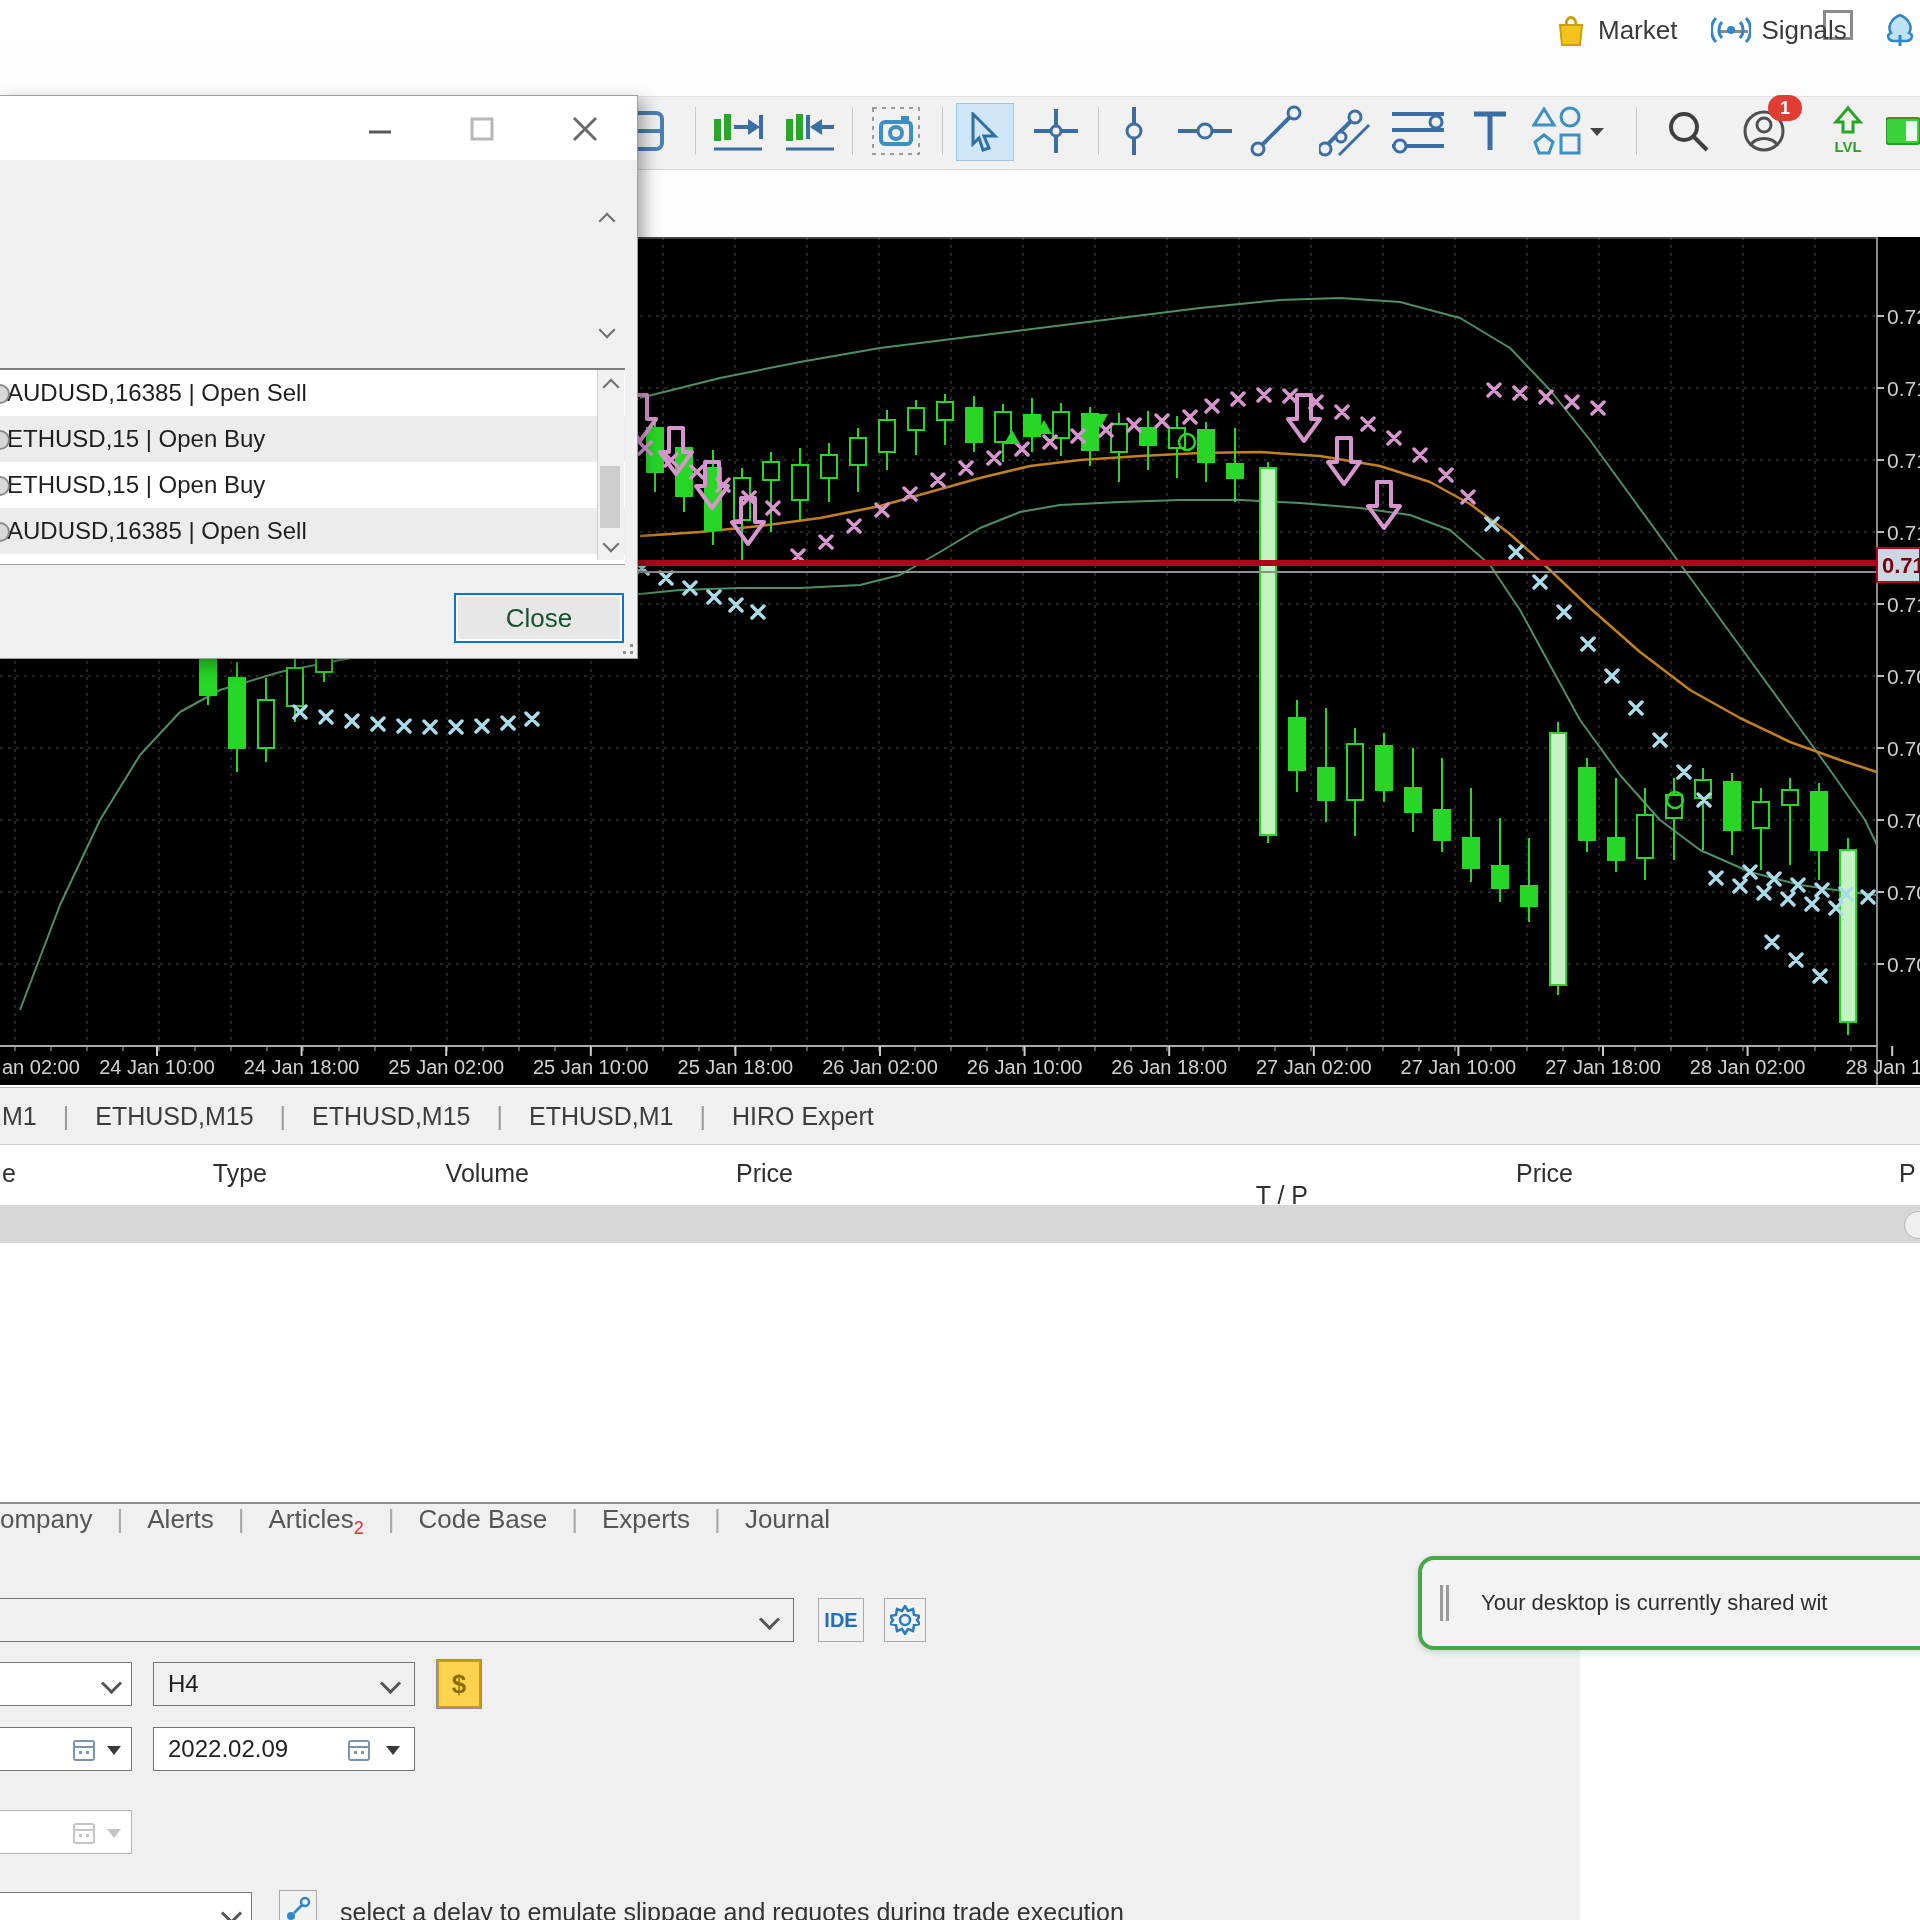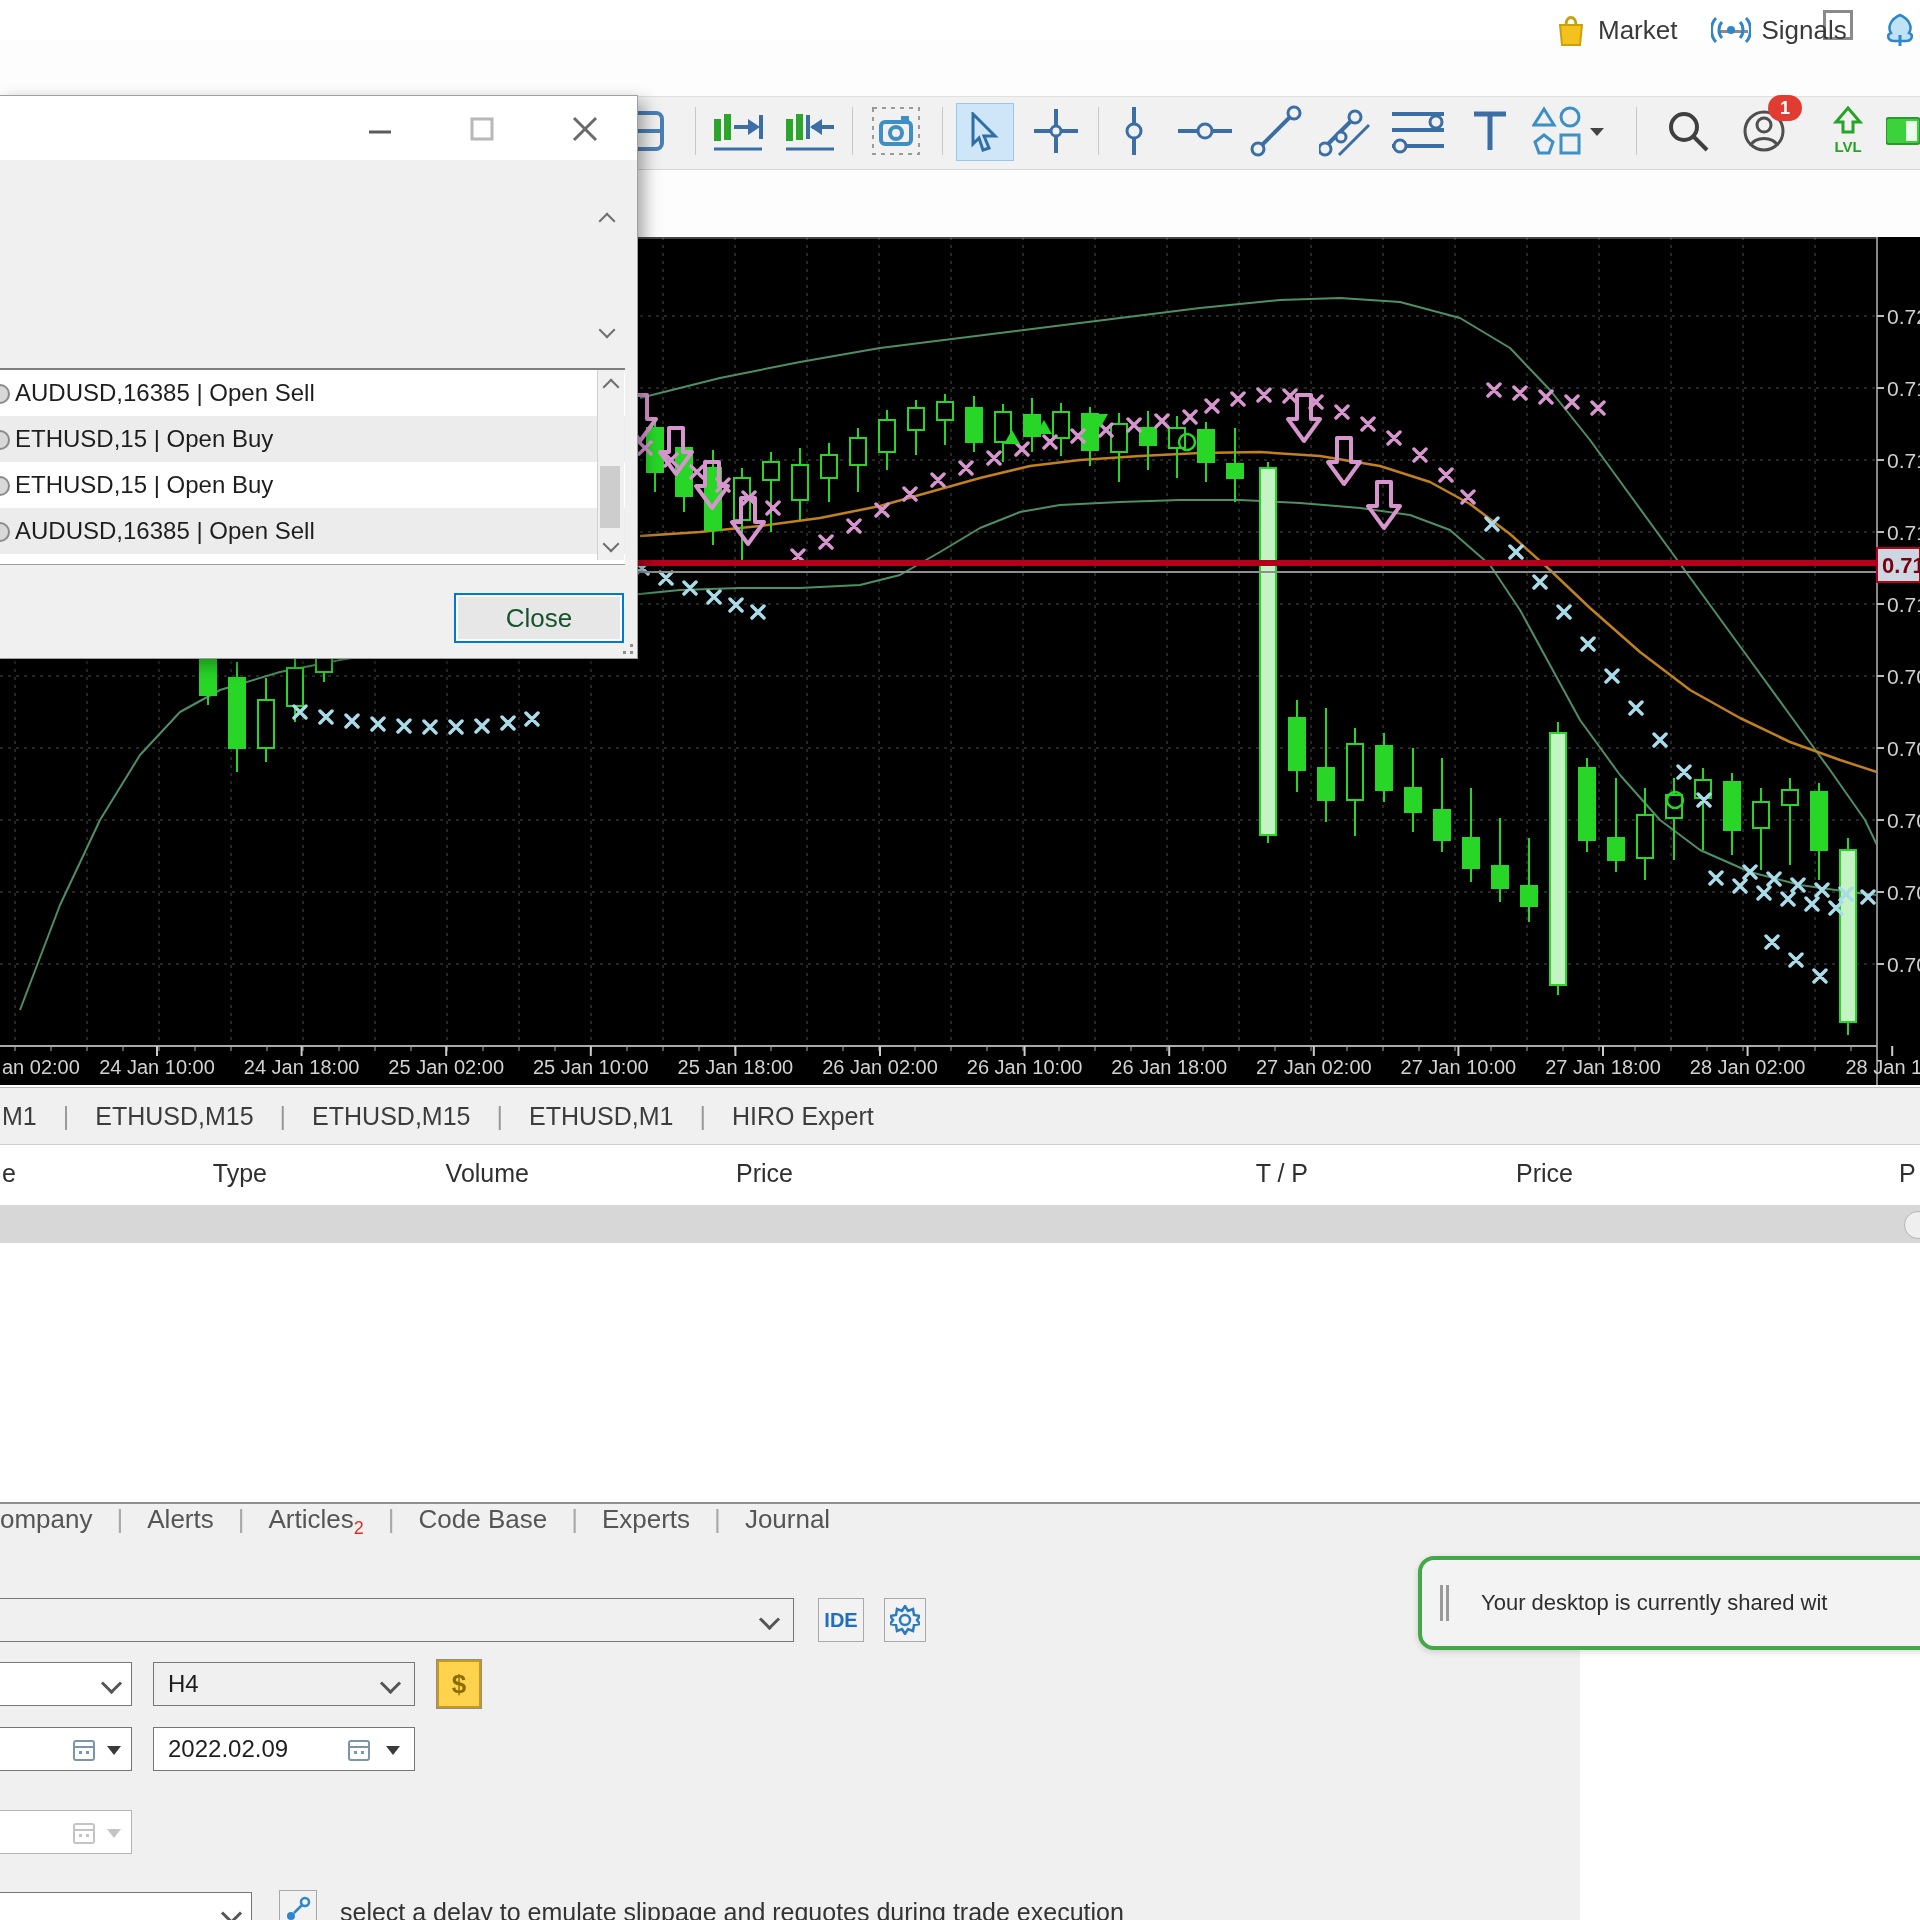--- a/index.html
+++ b/index.html
@@ -40,21 +40,21 @@
   #notif{left:1418px;top:1556px;width:600px;height:94px;background:#f3f3f3;border:4px solid #43a848;border-radius:16px;box-sizing:border-box;display:flex;align-items:center;z-index:20;box-shadow:0 2px 6px rgba(0,0,0,.15)}
   #notif .grip{width:3px;height:36px;background:#9a9a9a;margin-left:3px}
   #notif .ntext{margin-left:32px;font-size:22px;color:#2e2e2e;white-space:nowrap}
   #dialog{left:-2px;top:95px;width:640px;height:564px;background:#f0f0f0;border:1px solid #9f9f9f;box-shadow:6px 6px 16px rgba(0,0,0,.35);z-index:30;box-sizing:border-box}
   #dialog .dtitle{position:absolute;left:0;top:0;width:100%;height:64px;background:#fff}
   .wbtn{position:absolute;top:12px;width:42px;height:42px;display:flex;align-items:center;justify-content:center;color:#5a5a5a;font-size:30px}
   .sarrbox{position:absolute;width:28px;height:28px;display:flex;align-items:center;justify-content:center}
   .chev.s{width:10px;height:10px;border-color:#6f6f6f;border-width:2.5px}
   .chev.up{transform:rotate(-135deg);margin-top:5px}
   #dlg-list{position:absolute;left:0;top:272px;width:626px;height:194px;background:#fff;border-top:2px solid #7e7e7e;border-bottom:1px solid #9f9f9f;overflow:hidden}
-  .dlg-row{position:relative;height:46px;line-height:46px;font-size:24px;color:#1e1e1e;padding-left:16px;white-space:nowrap}
+  .dlg-row{position:relative;height:46px;line-height:46px;font-size:24px;color:#1e1e1e;padding-left:8px;white-space:nowrap}
   .dlg-row.alt{background:#ececec}
   .row-ico{position:absolute;left:-9px;top:14px;width:16px;height:16px;border:2px solid #8a8a8a;border-radius:50%;background:#d8d8d8}
   #dlg-vscroll{position:absolute;left:598px;top:274px;width:26px;height:190px;background:#f0f0f0;border-left:1px solid #d0d0d0}
   #close-btn{position:absolute;left:455px;top:497px;width:166px;height:46px;background:#e7e7e7;border:2px solid #0078d7;box-shadow:inset 0 0 0 2px #fff;display:flex;align-items:center;justify-content:center;font-size:26px;color:#14532d}
   .gripdots{position:absolute;right:4px;bottom:4px;width:18px;height:18px}
   .gripdots i{position:absolute;width:3px;height:3px;background:#8f8f8f}
 </style>
 </head>
 <body>
 
@@ -390,21 +390,21 @@
     <span class="tab">ETHUSD,M1</span>
     <span class="sep">|</span>
     <span class="tab">HIRO Expert</span>
   </div>
 
 <div id="ttable-head" class="abs">
     <span class="col" style="left: 2px;">e</span>
     <span class="col" style="left: 0px; width: 267px; text-align: right; display: inline-block;">Type</span>
     <span class="col" style="left: 0px; width: 529px; text-align: right; display: inline-block;">Volume</span>
     <span class="col" style="left: 0px; width: 793px; text-align: right; display: inline-block;">Price</span>
-    <span class="col" style="left: 0px; width: 1308px; text-align: right; display: inline-block;">T / P</span>
+    <span class="col" style="left: 0px; width: 1308px; text-align: right; display: inline-block; margin-top: 22px;">T / P</span>
     <span class="col" style="left: 0px; width: 1573px; text-align: right; display: inline-block;">Price</span>
     <span class="col" style="left: 1899px;">P</span>
   </div>
 <div id="ttable-gray" class="abs">
     <span class="pcirc"></span>
   </div>
 <div id="workspace" class="abs"></div>
 
 <div id="toolbox-tabs" class="abs">
     <span class="tab">ompany</span>

